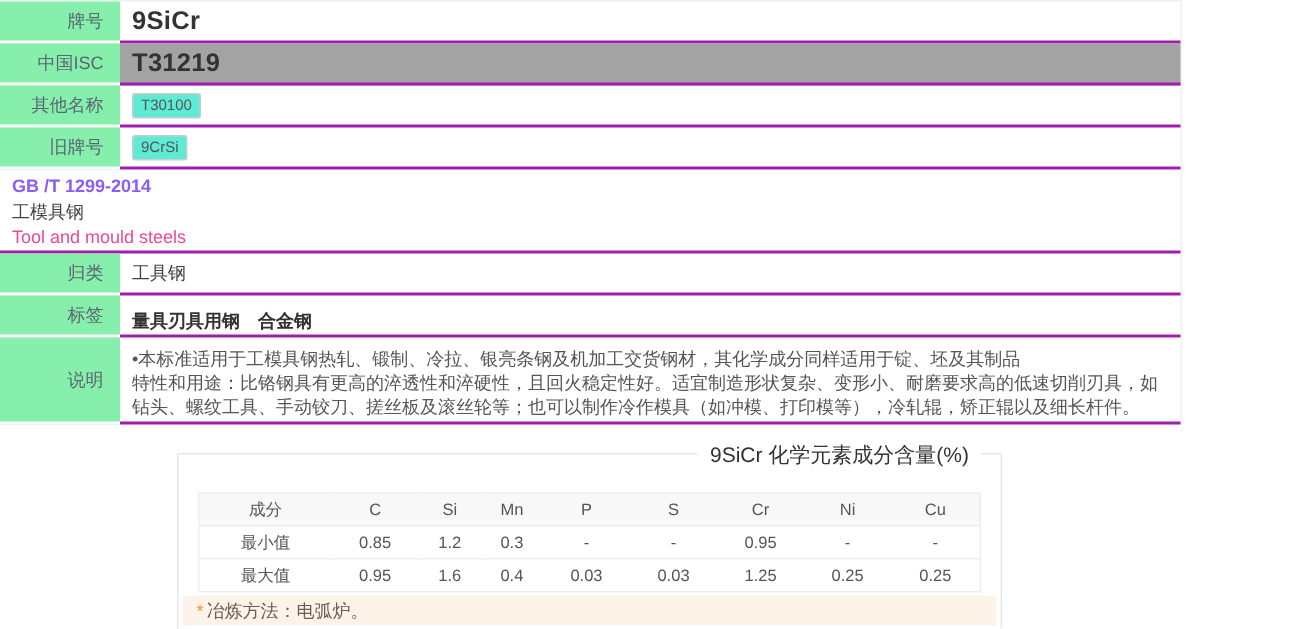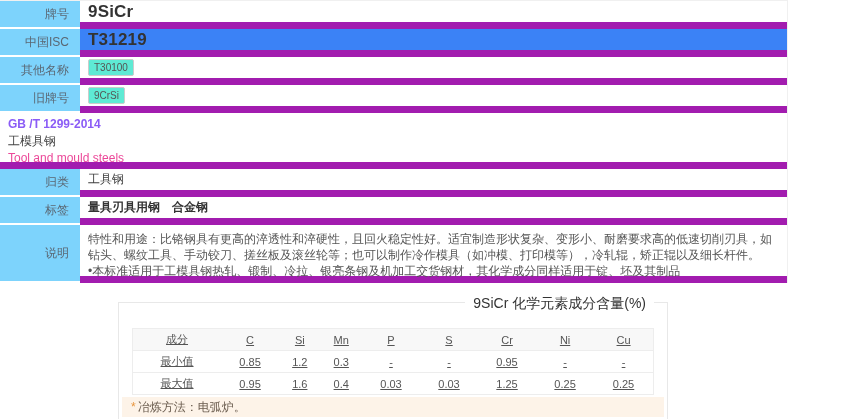--- a/index.html
+++ b/index.html
@@ -3,59 +3,59 @@
 <meta charset="utf-8">
 <style>
   * { margin:0; padding:0; box-sizing:border-box; }
   html,body { width:860px; height:419px; overflow:hidden; background:#fff;
     font-family:"Liberation Sans","DejaVu Sans",sans-serif; }
 
   
   .info-table { width:788px; border-top:1px solid #f0f0f0; border-right:1px solid #f0f0f0; }
   .irow { display:flex; }
   .irow .lbl {
-    flex:0 0 80px; width:80px; background:#7dd3fc; color:#5a6773; font-size:12px;
+    flex:0 0 80px; width:80px; background:#86efac; color:#5a6773; font-size:12px;
     display:flex; align-items:center; justify-content:flex-end;
     padding-right:11px; border-bottom:2px solid #fff;
   }
   .irow .val {
     flex:1; display:flex; align-items:center; padding-left:8px;
-    font-size:12px; color:#404040; border-bottom:7px solid #a21caf;
+    font-size:12px; color:#404040; border-bottom:2px solid #a21caf;
   }
   .h28 { height:28px; }
   .h56 { height:56px; }
   .h58 { height:58px; }
   .big { font-size:17px; font-weight:bold; color:#333; letter-spacing:.2px; }
-  .shaded .val { background:#3b82f6; }
+  .shaded .val { background:#a3a3a3; }
   .chip {
     display:inline-block; border:1px solid #ccc; border-radius:2px; background:#5eead4;
     font-size:10px; color:#555; line-height:13px; padding:1px 5px;
   }
   .val.stack { display:block; padding-top:3px; }
   .std-code { font-size:12px; font-weight:bold; color:#8b5cf6; line-height:17px; cursor:pointer; }
   .std-cn   { font-size:12px; color:#444; line-height:17px; }
   .std-en   { font-size:12px; color:#ec4899; line-height:17px; }
-  .tagline .val { gap:12px; }
+  .tagline .val { gap:12px;align-items:flex-end; }
   .bold-tag { font-weight:bold; color:#333; font-size:12px; cursor:pointer; }
   .desc .val { display:block; padding:6px 10px 0 8px; color:#555; font-size:12px; line-height:16px; }
 
   
   .fieldset {
     position:relative; margin:19px 0 0 118px; width:550px; height:160px;
     border:1px solid #e8e8e8; border-bottom:none; padding:0 13px;
   }
   .legend-row { height:18px; margin-top:-9px;text-align:right; }
   .legend-row .legend {
     display:inline-block; background:#fff; padding:0 8px; margin-left:2px;
     font-size:14px; color:#333; line-height:18px;
   }
   table.comp { width:100%; margin-top:16px; border-collapse:collapse; border:1px solid #ededed; }
   table.comp th, table.comp td {
     height:22px; text-align:center; font-size:11px; color:#555;
-    border-bottom:1px solid #ededed; font-weight:normal;text-decoration:underline;
+    border-bottom:1px solid #ededed; font-weight:normal;
   }
   table.comp th { background:#f8f8f8; }
   .col-name { width:17%; }
   .note {
     margin:2px -10px 0 -10px; background:#fdf3e8; padding:3px 9px;
     font-size:12px; color:#6b5d4f; line-height:14px;
   }
   .note .marker { color:#e8963e; margin-right:2px; }
 </style>
 </head>
@@ -108,22 +108,22 @@
     <div class="lbl">标签</div>
     <div class="val">
       <span class="bold-tag">量具刃具用钢</span>
       <span class="bold-tag">合金钢</span>
     </div>
   </div>
 
   <div class="irow h58 desc">
     <div class="lbl">说明</div>
     <div class="val">
+      <div>•本标准适用于工模具钢热轧、锻制、冷拉、银亮条钢及机加工交货钢材，其化学成分同样适用于锭、坯及其制品</div>
       <div>特性和用途：比铬钢具有更高的淬透性和淬硬性，且回火稳定性好。适宜制造形状复杂、变形小、耐磨要求高的低速切削刃具，如钻头、螺纹工具、手动铰刀、搓丝板及滚丝轮等；也可以制作冷作模具（如冲模、打印模等），冷轧辊，矫正辊以及细长杆件。</div>
-      <div>•本标准适用于工模具钢热轧、锻制、冷拉、银亮条钢及机加工交货钢材，其化学成分同样适用于锭、坯及其制品</div>
     </div>
   </div>
 
 </div>
 
 <div class="fieldset">
   <div class="legend-row">
     <span class="legend">9SiCr 化学元素成分含量(%)</span>
   </div>
 

